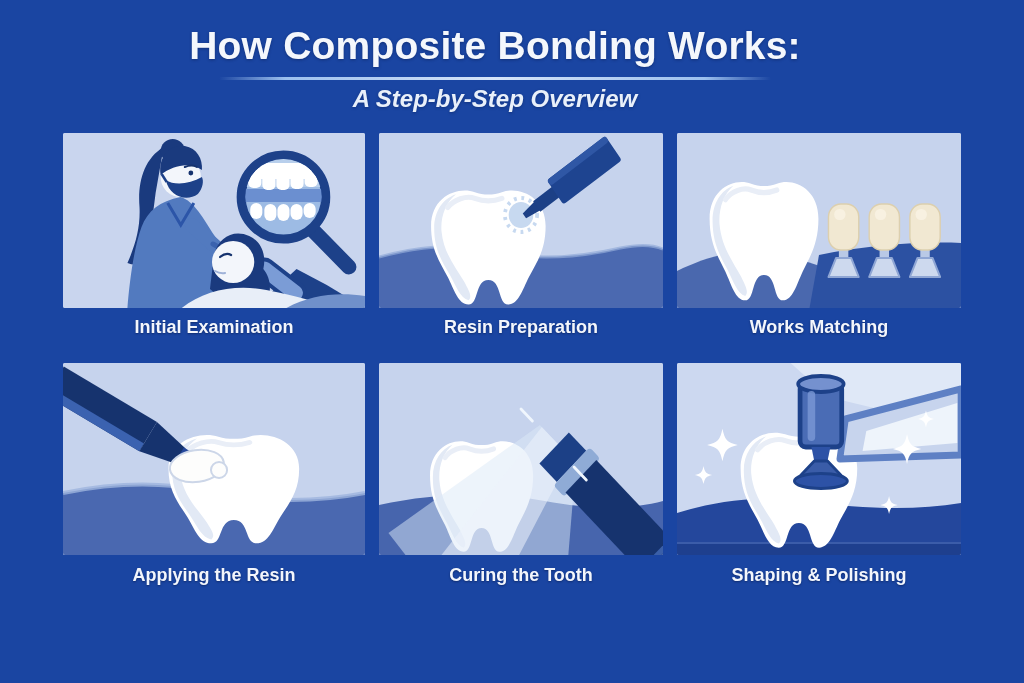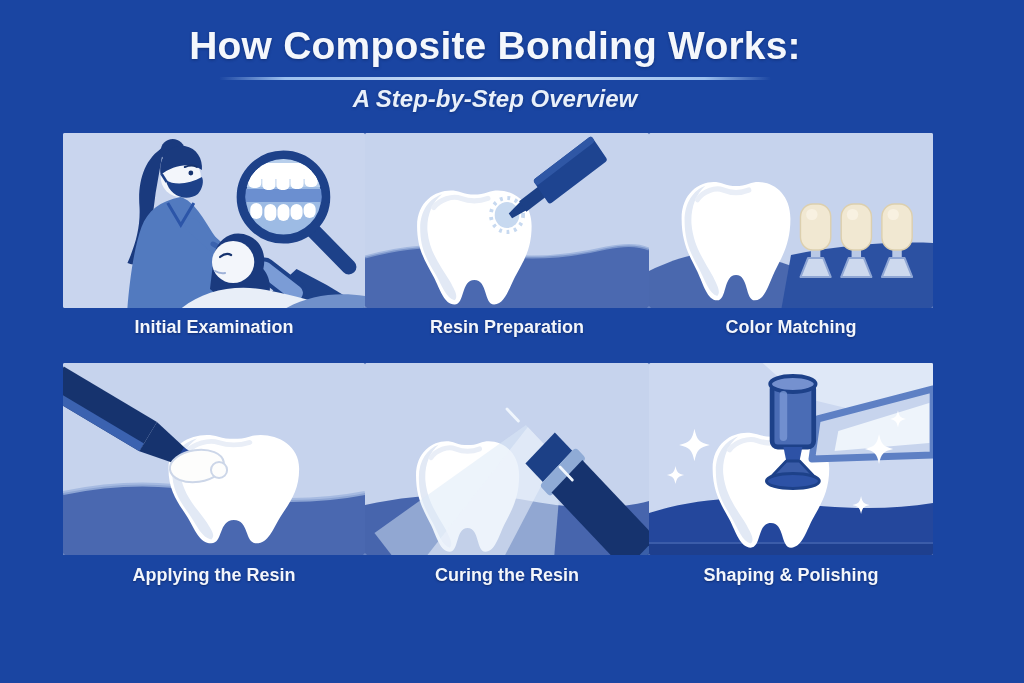--- a/index.html
+++ b/index.html
@@ -18,21 +18,21 @@
   .title-underline{
     width:552px;height:3px;margin:9px auto 5px auto;border-radius:2px;
     background:linear-gradient(90deg,rgba(170,200,240,0) 0%,#9cc0ee 12%,#d6e4f8 50%,#9cc0ee 88%,rgba(170,200,240,0) 100%);
   }
   .subtitle{
     margin:0;color:#e9f0fa;font-size:24px;font-weight:600;font-style:italic;
     text-shadow:0 1px 3px rgba(8,24,70,.4);
   }
   .grid{
     position:absolute;top:133px;left:63px;
-    display:grid;grid-template-columns:302px 284px 284px;
+    display:grid;grid-template-columns:302px 284px 284px;column-gap:14px;
   }
   figure{margin:0;}
   .panel{width:100%;background:#c6d3ed;overflow:hidden;border-radius:2px;}
   .row1 .panel{height:175px;}
   .row2 .panel{height:192px;}
   .panel svg{display:block;width:100%;height:100%;}
   figcaption{
     text-align:center;color:#f3f6fc;font-size:18px;font-weight:bold;line-height:22px;
     text-shadow:0 1px 2px rgba(8,24,70,.55);
   }
@@ -174,21 +174,21 @@
           <rect x="209" y="76" width="12" height="11" rx="5.5" fill="#f8f1e1"></rect>
         </g>
         <g>
           <rect x="257" y="115" width="10" height="10" fill="#b9c9e6"></rect>
           <polygon points="246,144 254,125 270,125 278,144" fill="#cdd9ee" stroke="#8fa6d4" stroke-width="2" stroke-linejoin="round"></polygon>
           <rect x="246" y="71" width="32" height="46" rx="13" fill="#f1e8d2" stroke="#dccfae" stroke-width="1.5"></rect>
           <rect x="252" y="76" width="12" height="11" rx="5.5" fill="#f8f1e1"></rect>
         </g>
       </svg>
     </div>
-    <figcaption>Color Matching</figcaption>
+    <figcaption>Works Matching</figcaption>
   </figure>
 
   <figure class="row2">
     <div class="panel">
       <svg viewBox="0 0 300 192" preserveAspectRatio="none">
         <rect x="0" y="0" width="300" height="192" fill="#c6d3ed"></rect>
         <path d="M0,130 C50,120 95,118 140,128 C190,139 250,140 300,130 L300,192 L0,192 Z" fill="#4a68b0"></path>
         <path d="M0,130 C50,120 95,118 140,128 C190,139 250,140 300,130" fill="none" stroke="#9db4dd" stroke-width="4" opacity=".8"></path>
         <g transform="translate(93,62) scale(1.18 0.97)">
             <use href="#tooth"></use>
@@ -225,21 +225,21 @@
           <rect x="26" y="-27" width="16" height="54" rx="4" fill="#8fabd6"></rect>
           <rect x="40" y="-23" width="130" height="46" fill="#16336e"></rect>
           <rect x="150" y="-23" width="7" height="46" fill="#3a5fa8"></rect>
         </g>
         <g stroke="#f0f6fd" stroke-width="3" stroke-linecap="round">
           <line x1="162" y1="58" x2="150" y2="46"></line>
           <line x1="206" y1="104" x2="219" y2="117"></line>
         </g>
       </svg>
     </div>
-    <figcaption>Curing the Resin</figcaption>
+    <figcaption>Curing the Tooth</figcaption>
   </figure>
 
   <figure class="row2">
     <div class="panel">
       <svg viewBox="0 0 300 192" preserveAspectRatio="none">
         <rect x="0" y="0" width="300" height="192" fill="#ccd8f0"></rect>
         <polygon points="120,0 300,0 300,66 160,34" fill="#dfe8f7"></polygon>
         <path d="M0,150 C40,138 85,132 135,138 C195,146 250,148 300,140 L300,192 L0,192 Z" fill="#24479c"></path>
         <rect x="0" y="180" width="300" height="12" fill="#1e3f8e"></rect>
         <line x1="0" y1="180" x2="300" y2="180" stroke="#3b5ca9" stroke-width="2"></line>

